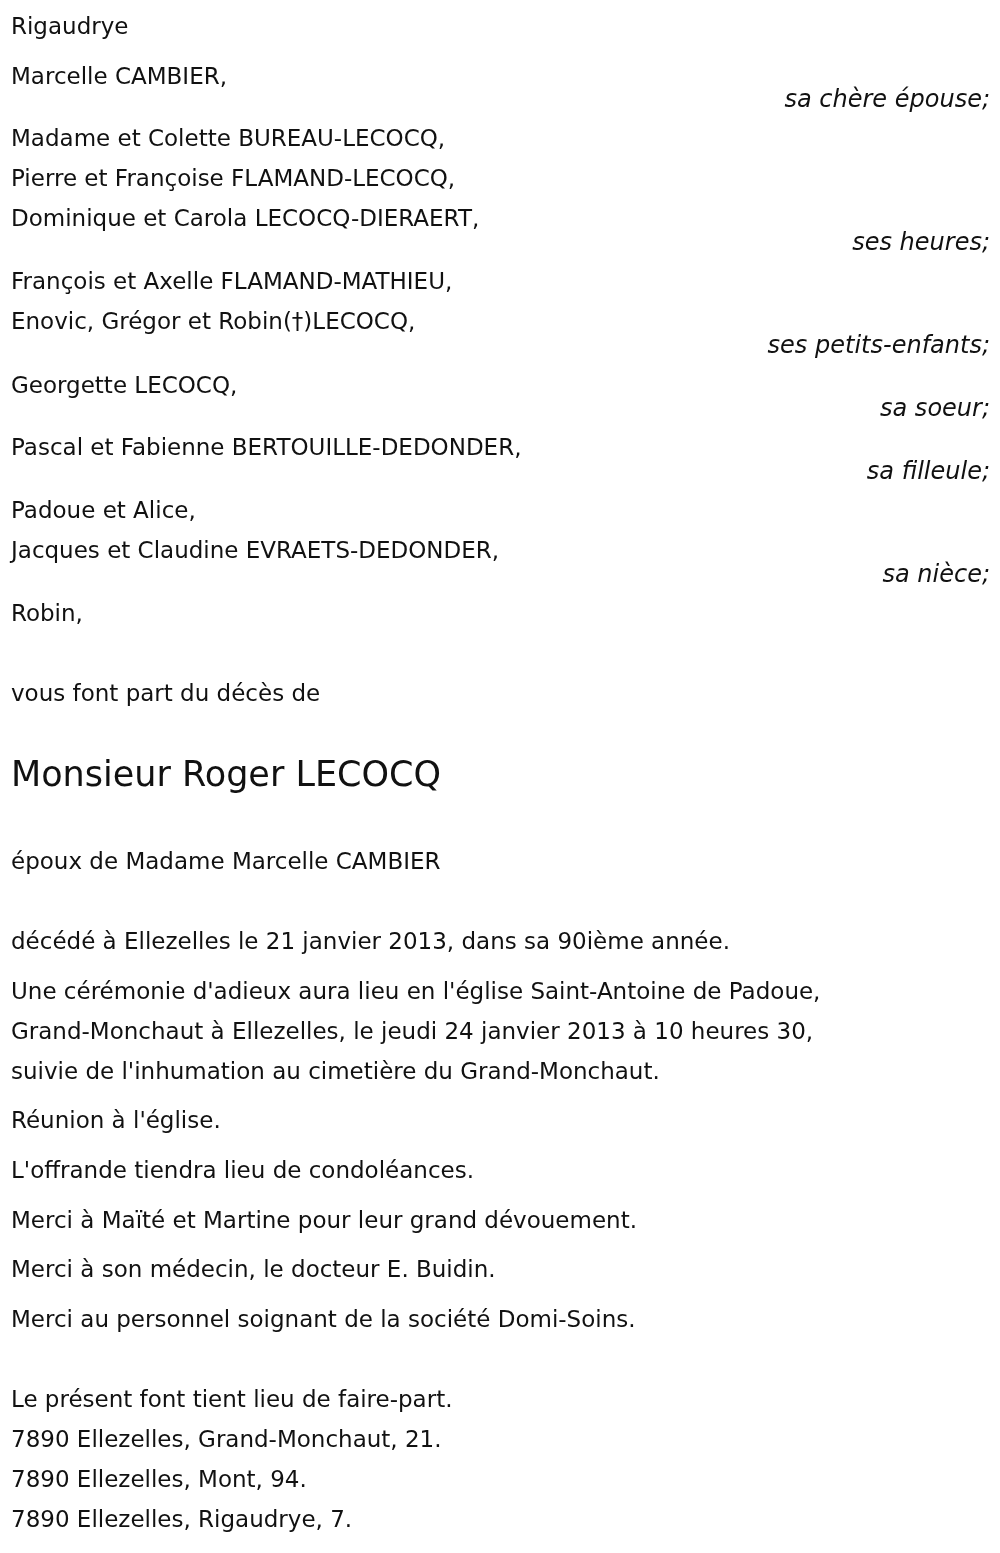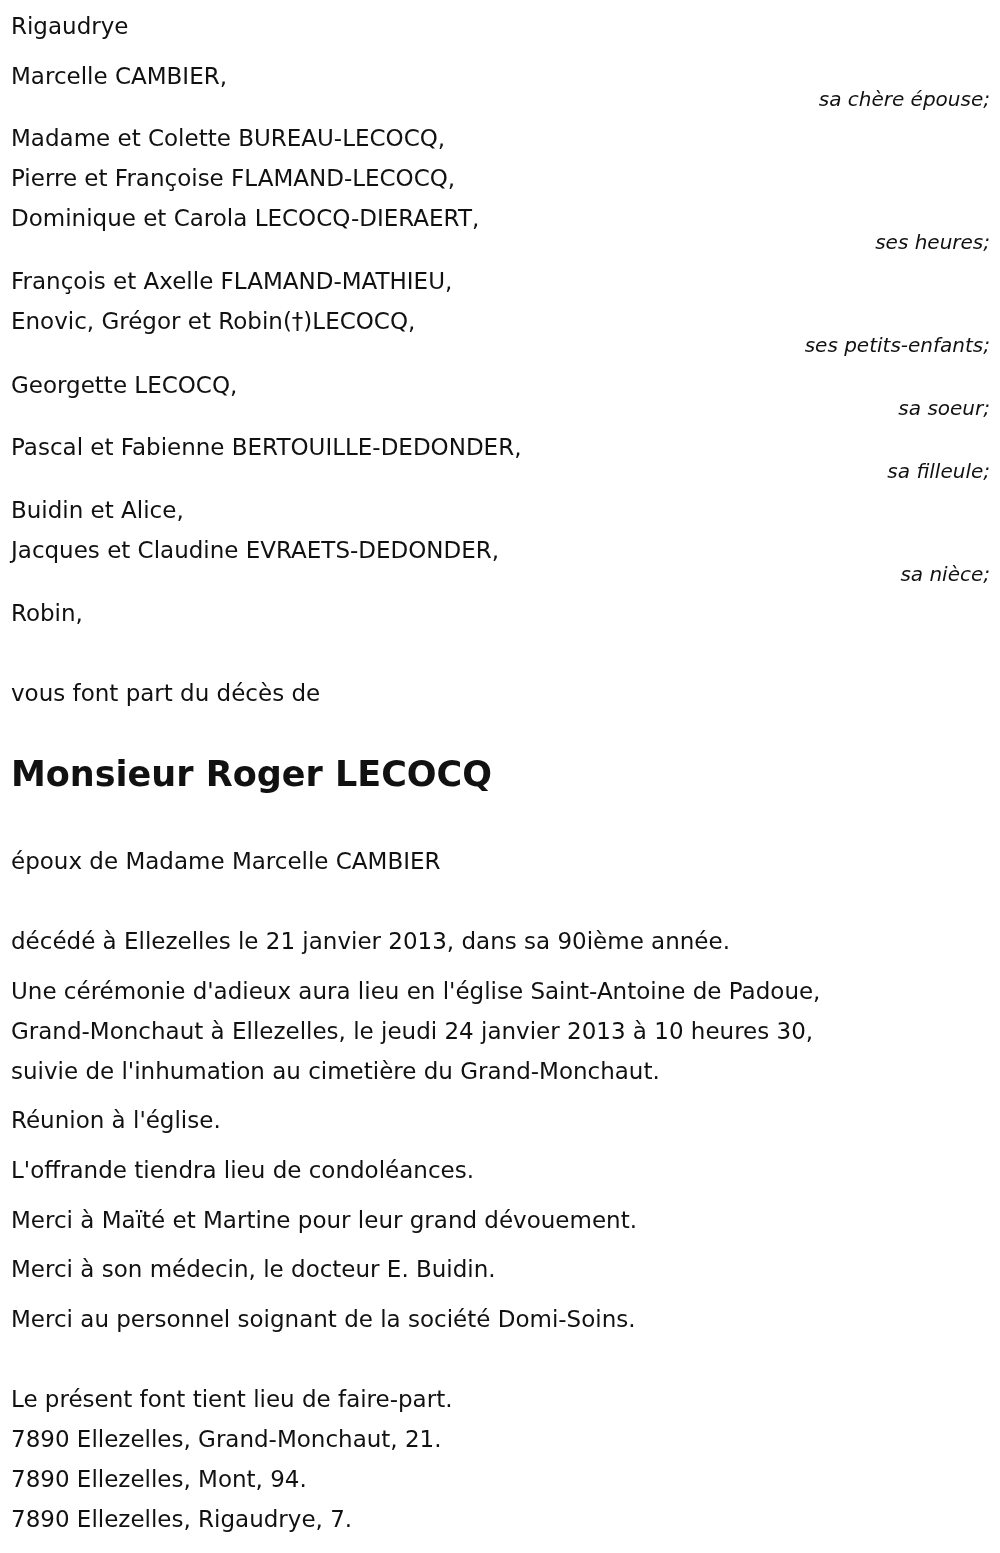--- a/index.html
+++ b/index.html
@@ -5,22 +5,22 @@
     html, body { margin: 0; padding: 0; background: #ffffff; }
     body {
       width: 1000px; height: 1553px; overflow: hidden;
       font-family: "DejaVu Sans", sans-serif;
       color: #111111;
       font-size: 23px;
       position: relative;
     }
     .doc { position: absolute; left: 11px; top: 0; width: 979px; }
     .line { position: absolute; left: 0; white-space: nowrap; line-height: 28px; }
-    .rel { position: absolute; right: 0; white-space: nowrap; font-style: italic; line-height: 28px; font-size: 20px; }
-    .title { position: absolute; left: 0; white-space: nowrap; font-weight: bold; font-size: 35px; line-height: 40px; }
+    .rel { position: absolute; right: 0; white-space: nowrap; font-style: italic; line-height: 28px; font-size: 24px; }
+    .title { position: absolute; left: 0; white-space: nowrap; font-weight: normal; font-size: 35px; line-height: 40px; }
   </style>
 </head>
 <body>
 
 <div class="doc">
   <div class="line" style="top:12px">Rigaudrye</div>
 
   <div class="line" style="top:62px">Marcelle CAMBIER,</div>
   <div class="rel" style="top:85px">sa chère épouse;</div>
 
@@ -32,21 +32,21 @@
   <div class="line" style="top:267px">François et Axelle FLAMAND-MATHIEU,</div>
   <div class="line" style="top:307px">Enovic, Grégor et Robin(†)LECOCQ,</div>
   <div class="rel" style="top:331px">ses petits-enfants;</div>
 
   <div class="line" style="top:371px">Georgette LECOCQ,</div>
   <div class="rel" style="top:394px">sa soeur;</div>
 
   <div class="line" style="top:433px">Pascal et Fabienne BERTOUILLE-DEDONDER,</div>
   <div class="rel" style="top:457px">sa filleule;</div>
 
-  <div class="line" style="top:496px">Buidin et Alice,</div>
+  <div class="line" style="top:496px">Padoue et Alice,</div>
   <div class="line" style="top:536px">Jacques et Claudine EVRAETS-DEDONDER,</div>
   <div class="rel" style="top:560px">sa nièce;</div>
 
   <div class="line" style="top:599px">Robin,</div>
 
   <div class="line" style="top:679px">vous font part du décès de</div>
 
   <div class="title" style="top:754px">Monsieur Roger LECOCQ</div>
 
   <div class="line" style="top:847px">époux de Madame Marcelle CAMBIER</div>

